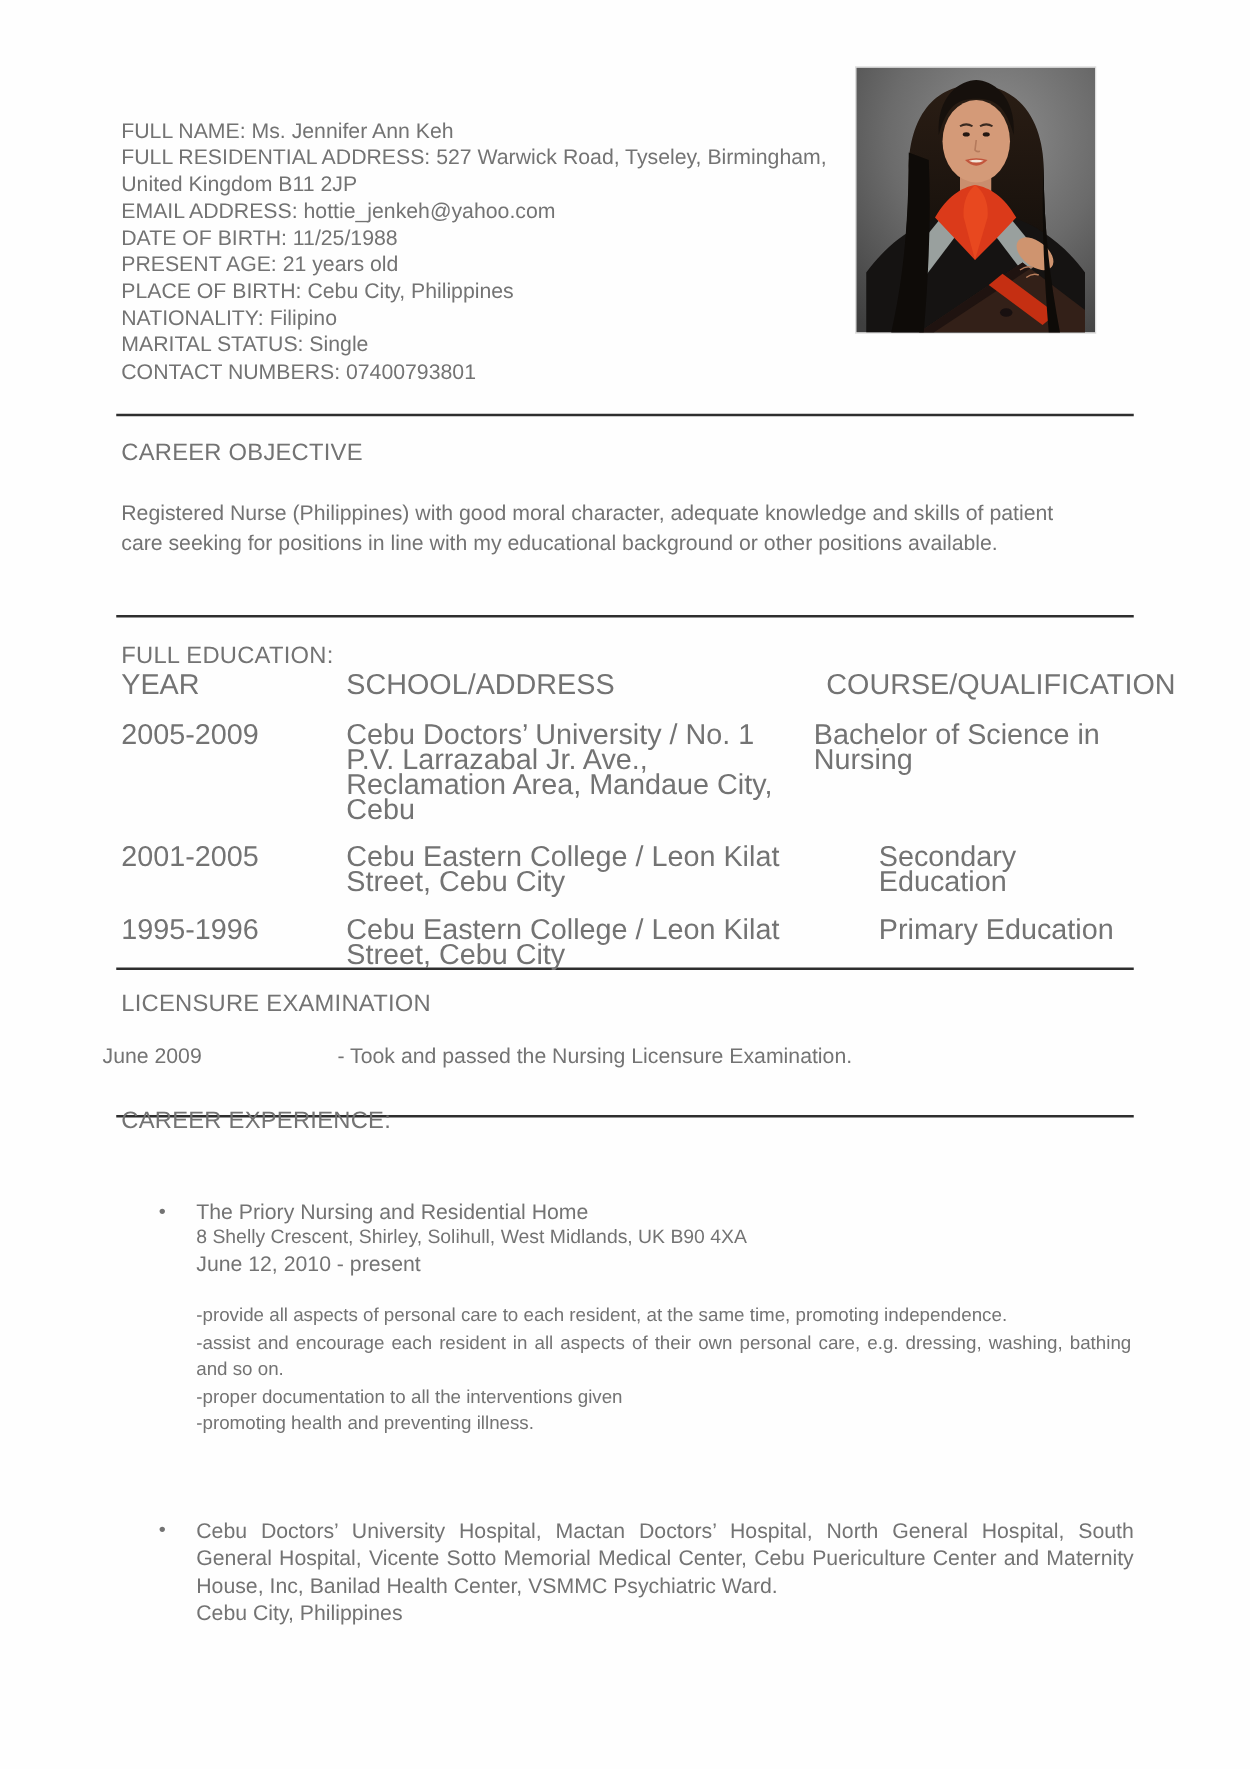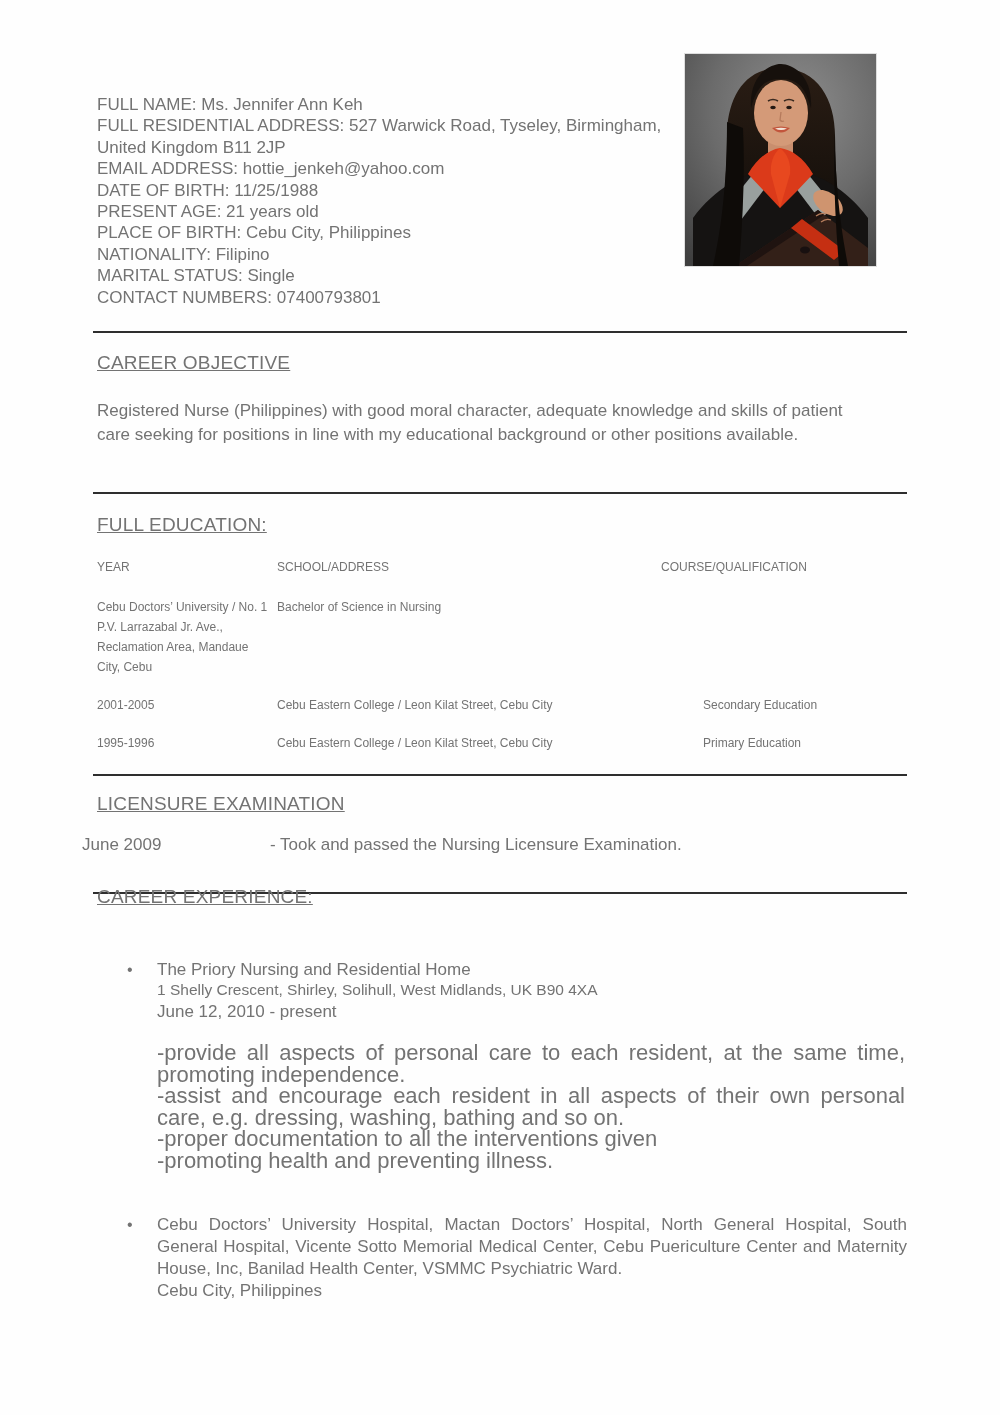--- a/index.html
+++ b/index.html
@@ -11,43 +11,43 @@
   
   .info { position:absolute; left:97px; top:94px; width:580px; font-size:17px; line-height:21.4px; }
   .info-line { white-space:normal; }
   
   .photo { position:absolute; left:684px; top:53px; width:191px; height:212px; border:1px solid #dedede; }
   .photo svg { display:block; }
   
   .rule { position:absolute; left:93px; width:814px; height:2px; background:#2e2e2e; }
   .rule-1 { top:331px; } .rule-2 { top:492px; } .rule-3 { top:774px; } .rule-4 { top:892px; }
   
-  .title { position:absolute; left:97px; margin:0; font-size:19px; font-weight:400; letter-spacing:0.2px;text-decoration:underline; }
+  .title { position:absolute; left:97px; margin:0; font-size:19px; font-weight:400; letter-spacing:0.2px; }
   .t-objective { top:352px; } .t-education { top:514px; } .t-licensure { top:793px; } .t-experience { top:886px; }
   
   .objective { position:absolute; left:97px; top:399px; width:765px; margin:0; font-size:17px; line-height:23.8px; }
   
-  .edu { position:absolute; left:97px; top:557px; width:812px; font-size:12px; line-height:20px; }
+  .edu { position:absolute; left:97px; top:537px; width:812px; font-size:23px; line-height:20px; }
   .edu-row { display:grid; grid-template-columns:180px 374px 1fr; margin-bottom:18px; }
   .edu-head { margin-bottom:20px; }
   .edu-head .c3 { padding-left:10px; }
   .edu-row.r2 .c3, .edu-row.r3 .c3 { padding-left:52px; }
   .edu .c2 { padding-right:6px; }
   
   .lic { position:absolute; left:82px; top:835px; width:812px; font-size:17px; line-height:20.5px; }
   .lic-row { display:grid; grid-template-columns:188px 1fr; }
   
   .job { position:absolute; display:flex; }
   .bullet { width:30px; flex:0 0 30px; font-size:16px; line-height:21px; }
   .job-body { flex:1 1 auto; min-width:0; }
   .job1 { left:127px; top:959px; width:780px; }
   .job-name { font-size:17px; line-height:21px; }
   .job-address { font-size:15.5px; line-height:20px; }
   .job-period { font-size:17px; line-height:21px; margin-top:1px; }
-  .duties { position:absolute; left:157px; top:1042px; width:748px; font-size:22px; line-height:21.6px; text-align:justify; }
+  .duties { position:absolute; left:157px; top:1042px; width:748px; font-size:15px; line-height:21.6px; text-align:justify; }
   .duties p { margin:0; }
   .job2 { left:127px; top:1214px; width:780px; }
   .job2 .job-name { text-align:justify; line-height:22px; }
   .job-location { font-size:17px; line-height:22px; }
 </style>
 </head>
 <body>
 
 <div class="page">
 
@@ -129,20 +129,21 @@
   <p class="objective">Registered Nurse (Philippines) with good moral character, adequate knowledge and skills of patient care seeking for positions in line with my educational background or other positions available.</p>
 
   <h2 class="title t-education">FULL EDUCATION:</h2>
   <div class="edu">
     <div class="edu-row edu-head">
       <div class="c1">YEAR</div>
       <div class="c2">SCHOOL/ADDRESS</div>
       <div class="c3">COURSE/QUALIFICATION</div>
     </div>
     <div class="edu-row r1">
+      <div class="c1">2005-2009</div>
       <div class="c2">Cebu Doctors’ University / No. 1 P.V. Larrazabal Jr. Ave., Reclamation Area, Mandaue City, Cebu</div>
       <div class="c3">Bachelor of Science in Nursing</div>
     </div>
     <div class="edu-row r2">
       <div class="c1">2001-2005</div>
       <div class="c2">Cebu Eastern College / Leon Kilat Street, Cebu City</div>
       <div class="c3">Secondary Education</div>
     </div>
     <div class="edu-row r3">
       <div class="c1">1995-1996</div>
@@ -158,21 +159,21 @@
       <div class="lic-desc">- Took and passed the Nursing Licensure Examination.</div>
     </div>
   </div>
 
   <h2 class="title t-experience">CAREER EXPERIENCE:</h2>
 
   <div class="job job1">
     <span class="bullet">•</span>
     <div class="job-body">
       <div class="job-name">The Priory Nursing and Residential Home</div>
-      <div class="job-address">1 Shelly Crescent, Shirley, Solihull, West Midlands, UK B90 4XA</div>
+      <div class="job-address">8 Shelly Crescent, Shirley, Solihull, West Midlands, UK B90 4XA</div>
       <div class="job-period">June 12, 2010 - present</div>
     </div>
   </div>
 
   <div class="duties">
     <p>-provide all aspects of personal care to each resident, at the same time, promoting independence.</p>
     <p>-assist and encourage each resident in all aspects of their own personal care, e.g. dressing, washing, bathing and so on.</p>
     <p>-proper documentation to all the interventions given</p>
     <p>-promoting health and preventing illness.</p>
   </div>

